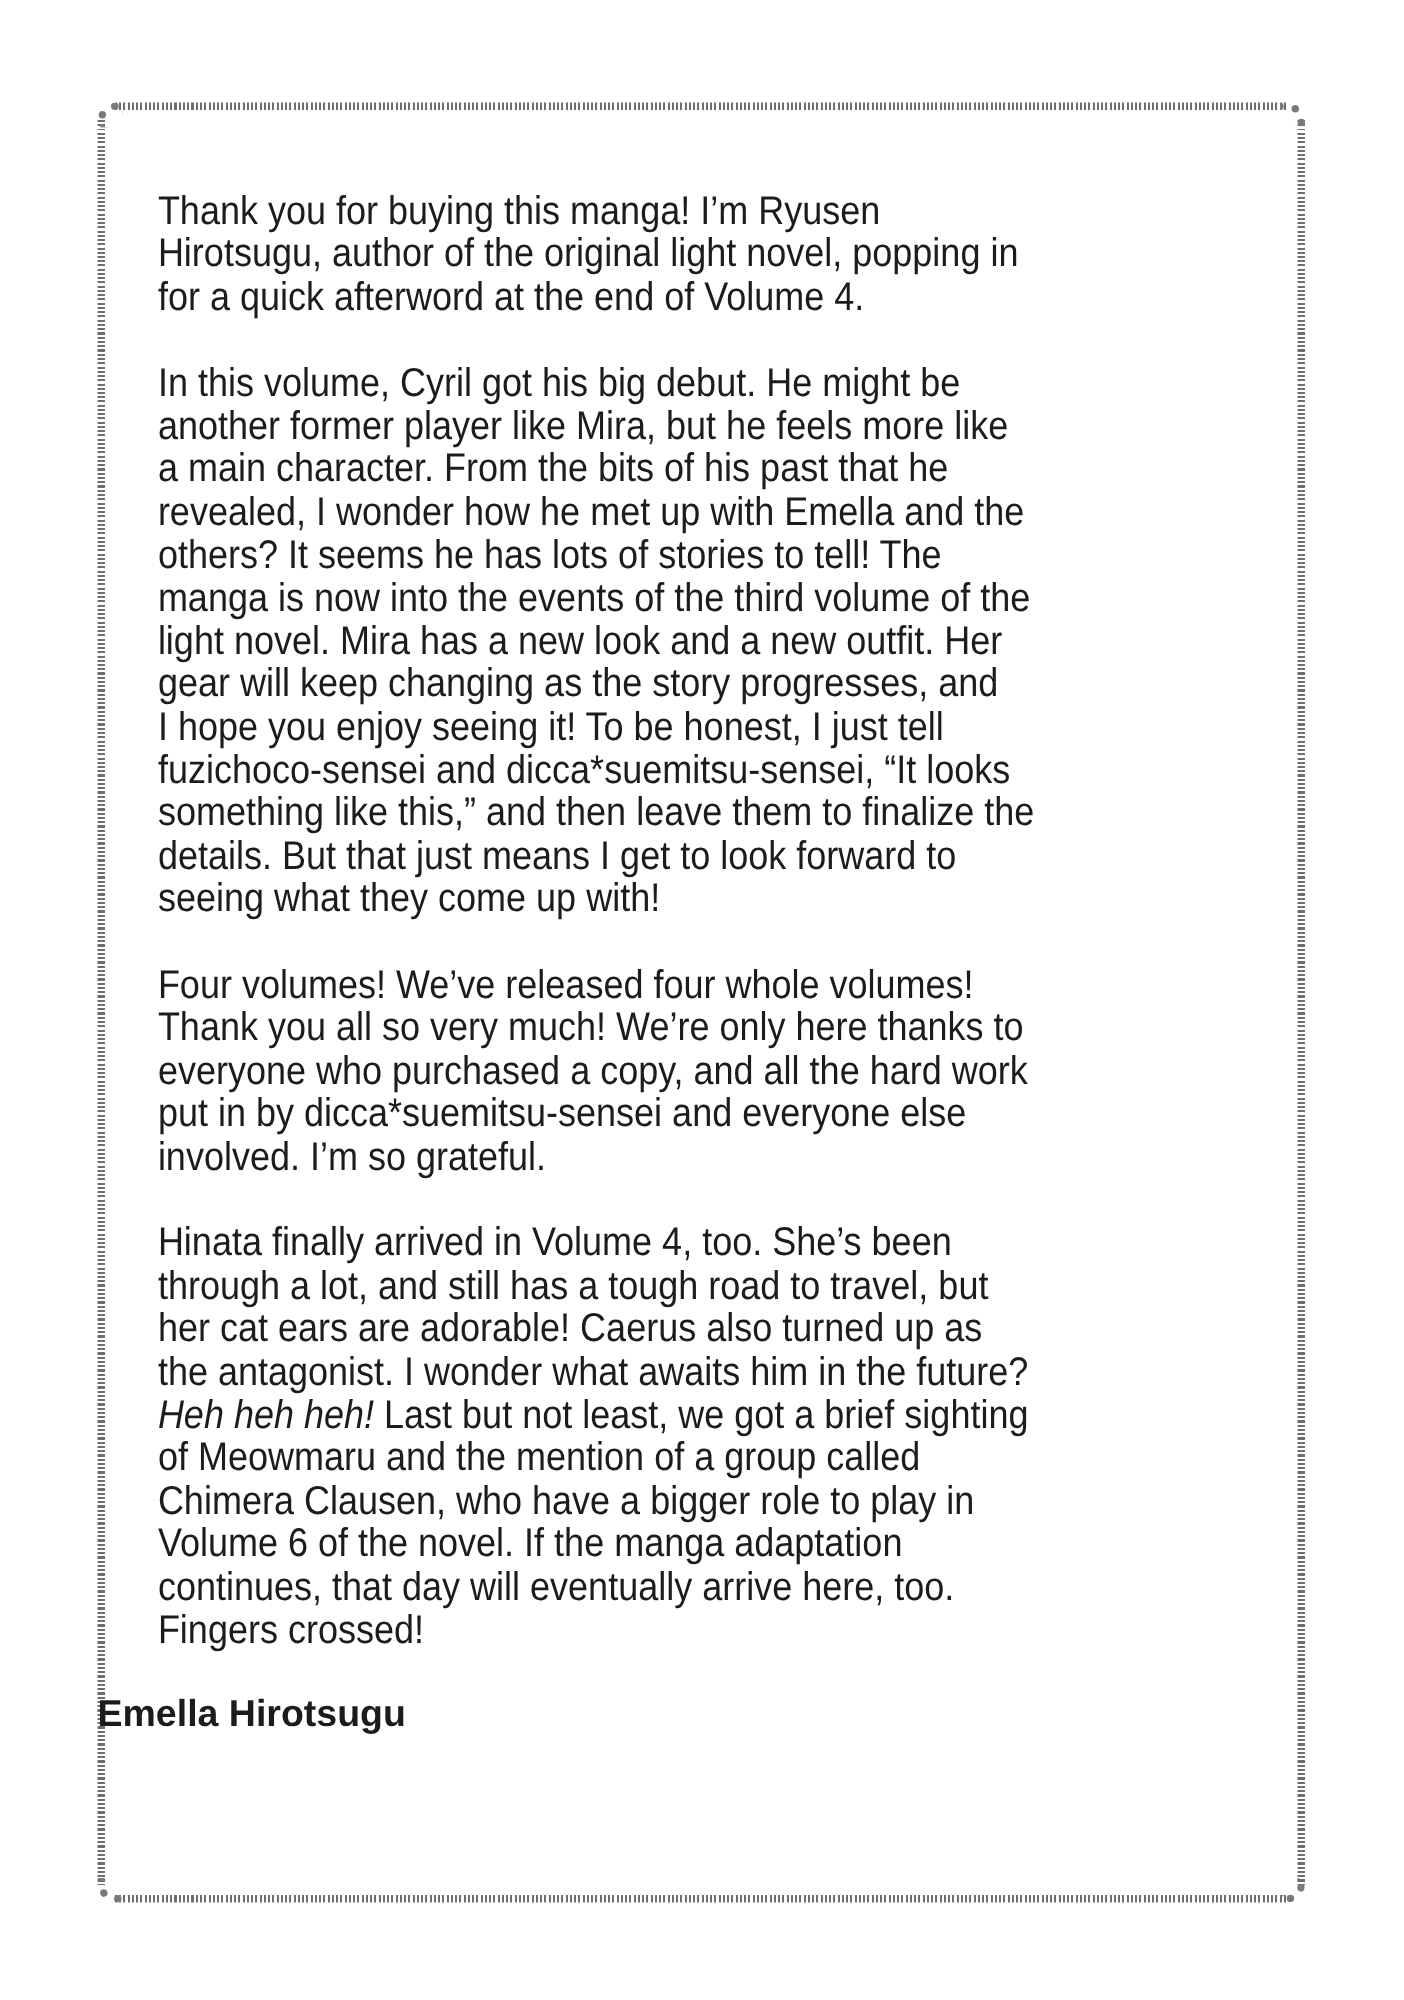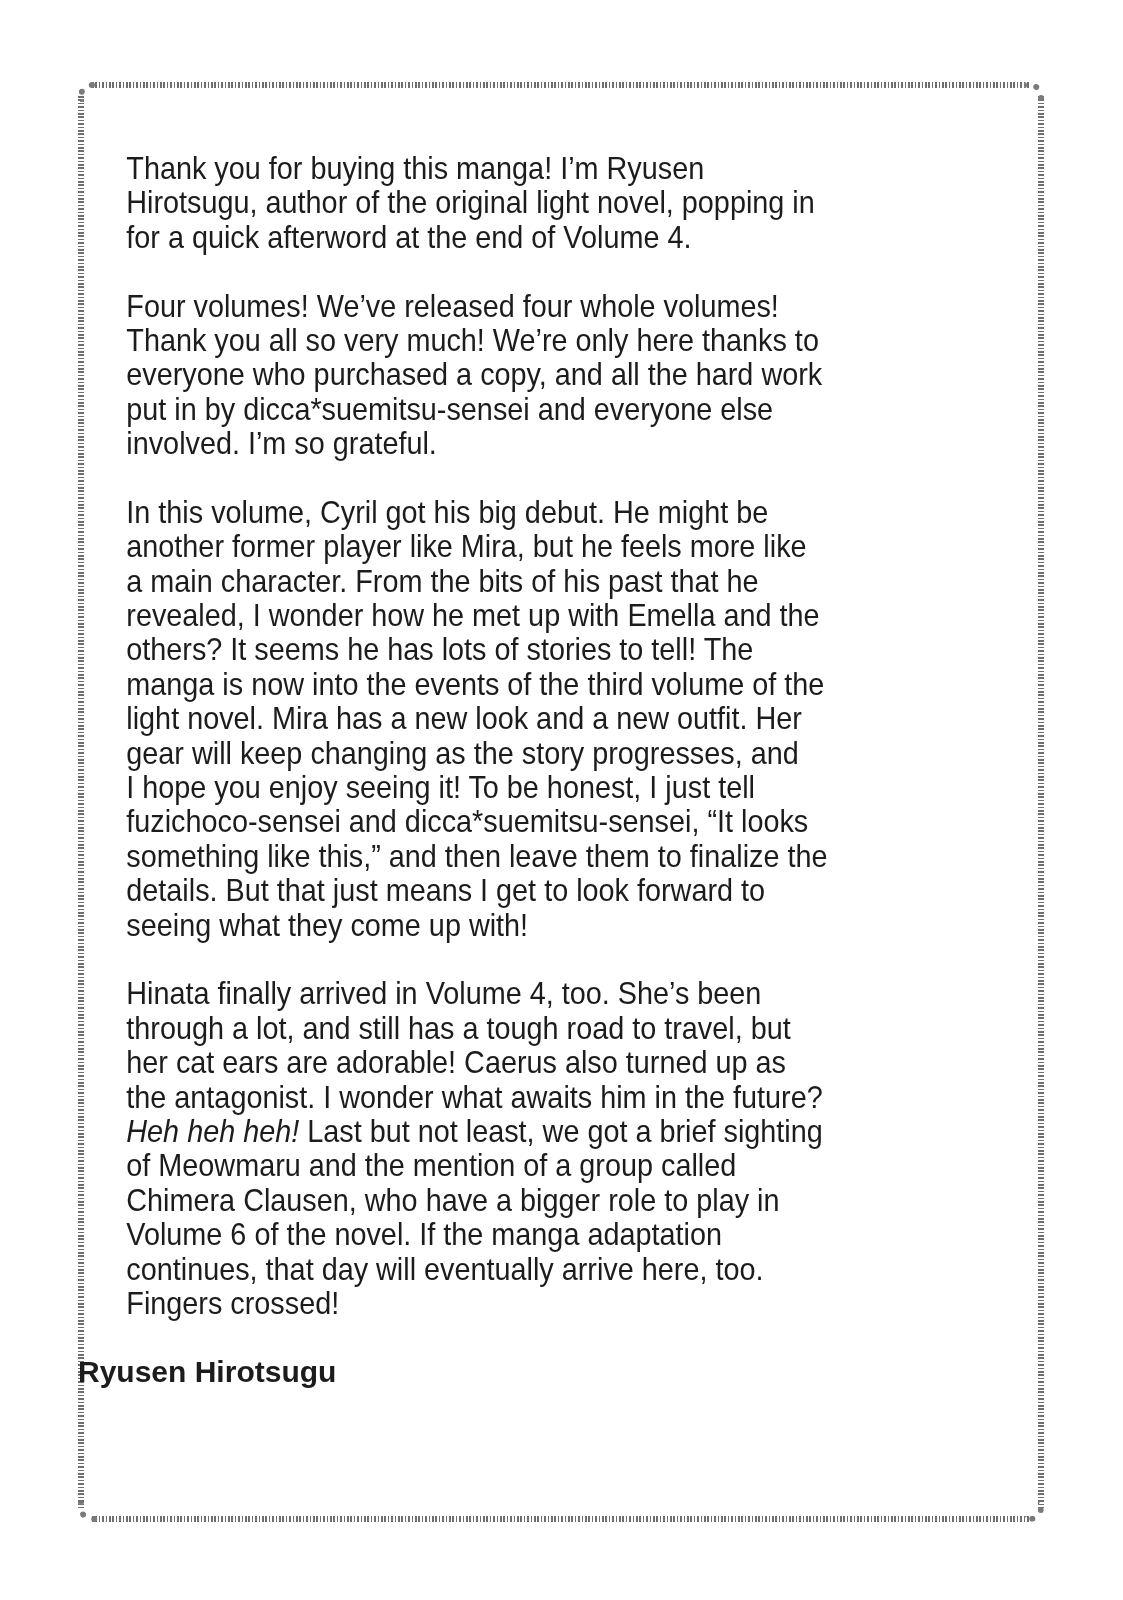--- a/index.html
+++ b/index.html
@@ -65,51 +65,51 @@
 </div>
 
 <div class="content">
   <div class="para">
     <span class="line">Thank you for buying this manga! I’m Ryusen</span>
     <span class="line">Hirotsugu, author of the original light novel, popping in</span>
     <span class="line">for a quick afterword at the end of Volume 4.</span>
   </div>
 
   <div class="para">
-    <span class="line">Four volumes! We’ve released four whole volumes!</span>
-    <span class="line">Thank you all so very much! We’re only here thanks to</span>
-    <span class="line">everyone who purchased a copy, and all the hard work</span>
-    <span class="line">put in by dicca*suemitsu-sensei and everyone else</span>
-    <span class="line">involved. I’m so grateful.</span>
-  </div>
-
-  <div class="para">
     <span class="line">In this volume, Cyril got his big debut. He might be</span>
     <span class="line">another former player like Mira, but he feels more like</span>
     <span class="line">a main character. From the bits of his past that he</span>
     <span class="line">revealed, I wonder how he met up with Emella and the</span>
     <span class="line">others? It seems he has lots of stories to tell! The</span>
     <span class="line">manga is now into the events of the third volume of the</span>
     <span class="line">light novel. Mira has a new look and a new outfit. Her</span>
     <span class="line">gear will keep changing as the story progresses, and</span>
     <span class="line">I hope you enjoy seeing it! To be honest, I just tell</span>
     <span class="line">fuzichoco-sensei and dicca*suemitsu-sensei, “It looks</span>
     <span class="line">something like this,” and then leave them to finalize the</span>
     <span class="line">details. But that just means I get to look forward to</span>
     <span class="line">seeing what they come up with!</span>
   </div>
 
   <div class="para">
+    <span class="line">Four volumes! We’ve released four whole volumes!</span>
+    <span class="line">Thank you all so very much! We’re only here thanks to</span>
+    <span class="line">everyone who purchased a copy, and all the hard work</span>
+    <span class="line">put in by dicca*suemitsu-sensei and everyone else</span>
+    <span class="line">involved. I’m so grateful.</span>
+  </div>
+
+  <div class="para">
     <span class="line">Hinata finally arrived in Volume 4, too. She’s been</span>
     <span class="line">through a lot, and still has a tough road to travel, but</span>
     <span class="line">her cat ears are adorable! Caerus also turned up as</span>
     <span class="line">the antagonist. I wonder what awaits him in the future?</span>
     <span class="line"><em>Heh heh heh!</em> <span>Last but not least, we got a brief sighting</span></span>
     <span class="line">of Meowmaru and the mention of a group called</span>
     <span class="line">Chimera Clausen, who have a bigger role to play in</span>
     <span class="line">Volume 6 of the novel. If the manga adaptation</span>
     <span class="line">continues, that day will eventually arrive here, too.</span>
     <span class="line">Fingers crossed!</span>
   </div>
 
 
-  <span class="signature">Ryusen Hirotsugu</span>
+  <span class="signature">Emella Hirotsugu</span>
 </div>
 
 </body></html>

